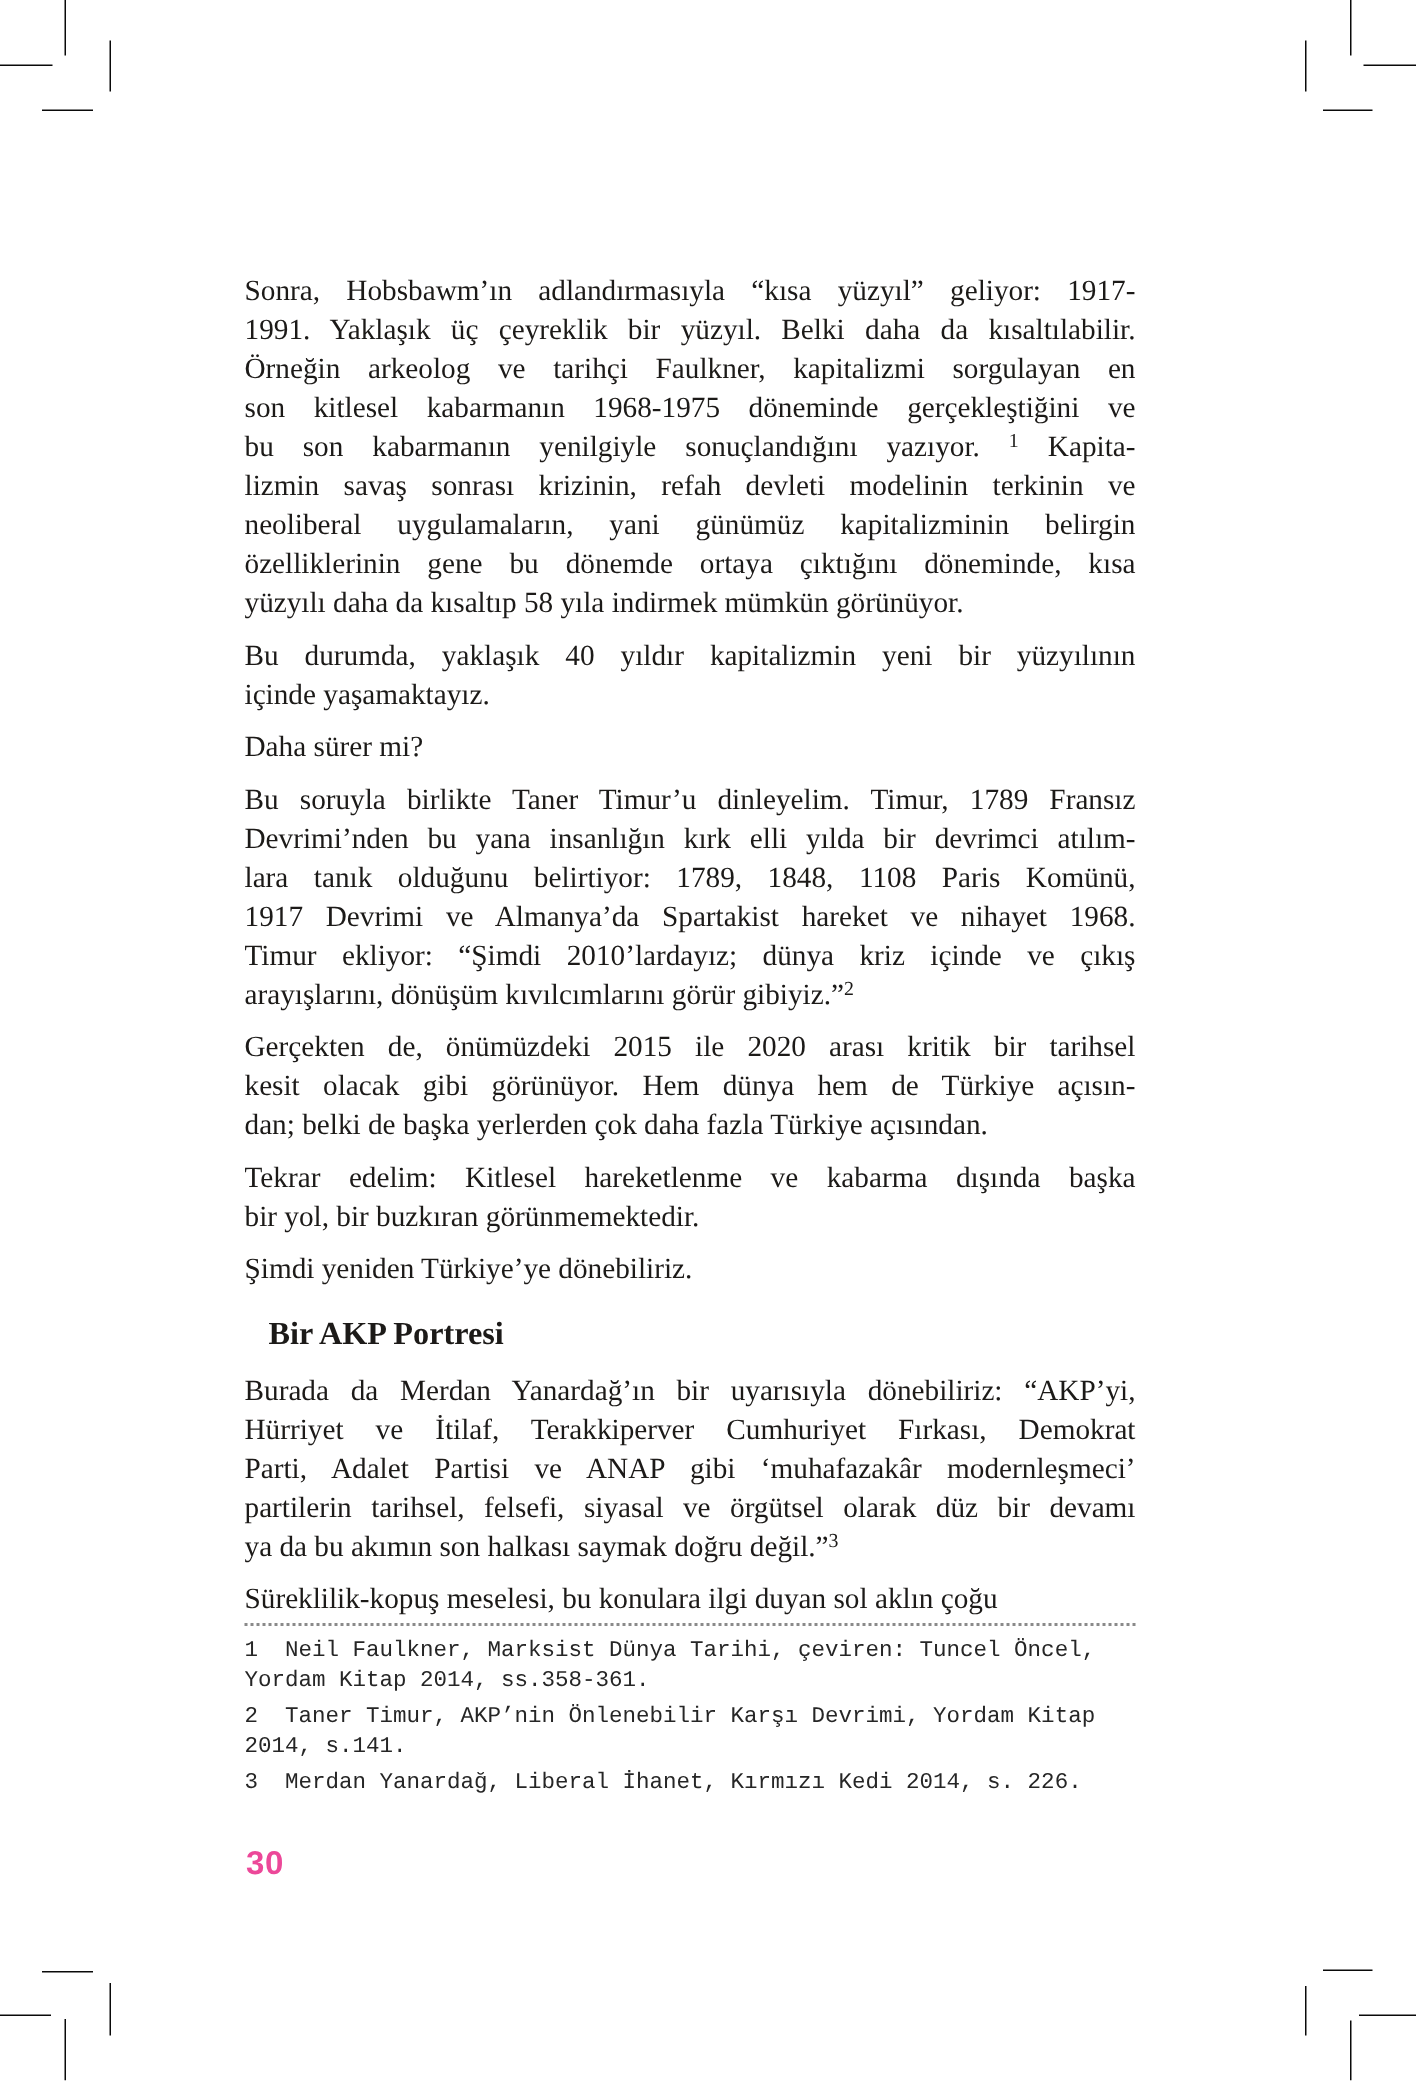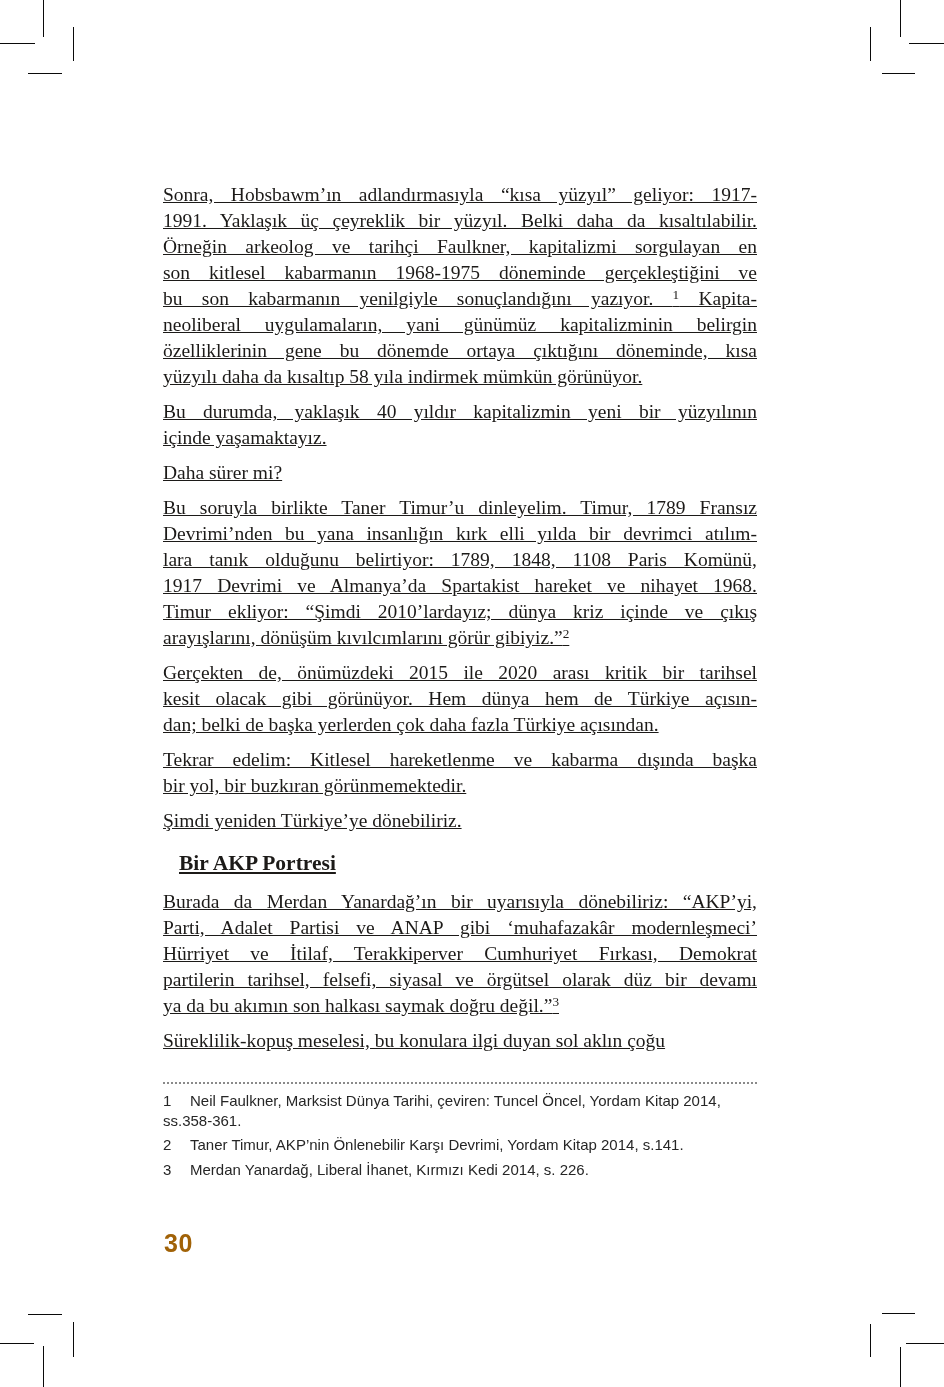--- a/index.html
+++ b/index.html
@@ -14,21 +14,20 @@
   
   .crop { position: absolute; background: #0a0a0a; }
   .crop.v { width: 1.4px; }
   .crop.h { height: 1.4px; }
 
   
   #text-column {
     position: absolute;
     left: 163px; top: 182px; width: 594px;
     color: #1c1a18;
-    text-decoration: underline;
   }
   .para {
     font-size: 19.5px;
     line-height: 26px;
     margin: 0 0 9px 0;
   }
   .line {
     text-align: justify;
     -moz-text-align-last: justify;
     text-align-last: justify;
@@ -49,42 +48,42 @@
     font-size: 21.5px;
     line-height: 28px;
     font-weight: 700;
     margin: 15px 0 12px 16px;
   }
 
   
   #footnotes {
     position: absolute;
     left: 163px; top: 1082px; width: 594px;
-    font-family: Liberation Sans, sans-serif;
+    font-family: Liberation Mono, monospace;
     font-size: 15px;
     line-height: 19.5px;
     color: #262626;
   }
   #footnote-separator {
     border-top: 2px dotted #8a8a8a;
     height: 0;
     margin-bottom: 7px;
   }
   .footnote { margin-bottom: 5px; }
   .fn-num { display: inline-block; width: 27px; }
 
   
   #page-number {
     position: absolute;
     left: 164px; top: 1229px;
     font-family: "Liberation Sans", sans-serif;
     font-weight: 700;
-    font-size: 25px;
+    font-size: 22px;
     letter-spacing: 0.5px;
-    color: #a16207;
+    color: #ec4899;
   }
 </style>
 </head>
 <body>
 
 <div class="crop v" style="left:43px; top:0; height:37px;"></div>
 <div class="crop h" style="left:0; top:43px; width:35px;"></div>
 <div class="crop v" style="left:73px; top:27px; height:34px;"></div>
 <div class="crop h" style="left:28px; top:73px; width:34px;"></div>
 
@@ -103,20 +102,21 @@
 <div class="crop h" style="left:906px; top:1343px; width:38px;"></div>
 <div class="crop v" style="left:900px; top:1347px; height:40px;"></div>
 
 <div id="text-column">
     <div class="para">
       <div class="line">Sonra, Hobsbawm’ın adlandırmasıyla “kısa yüzyıl” geliyor: 1917-</div>
       <div class="line">1991. Yaklaşık üç çeyreklik bir yüzyıl. Belki daha da kısaltılabilir.</div>
       <div class="line">Örneğin arkeolog ve tarihçi Faulkner, kapitalizmi sorgulayan en</div>
       <div class="line">son kitlesel kabarmanın 1968-1975 döneminde gerçekleştiğini ve</div>
       <div class="line">bu son kabarmanın yenilgiyle sonuçlandığını yazıyor. <sup class="fnref">1</sup> Kapita-</div>
+      <div class="line">lizmin savaş sonrası krizinin, refah devleti modelinin terkinin ve</div>
       <div class="line">neoliberal uygulamaların, yani günümüz kapitalizminin belirgin</div>
       <div class="line">özelliklerinin gene bu dönemde ortaya çıktığını döneminde, kısa</div>
       <div class="line last">yüzyılı daha da kısaltıp 58 yıla indirmek mümkün görünüyor.</div>
     </div>
     <div class="para">
       <div class="line">Bu durumda, yaklaşık 40 yıldır kapitalizmin yeni bir yüzyılının</div>
       <div class="line last">içinde yaşamaktayız.</div>
     </div>
     <div class="para">
       <div class="line last">Daha sürer mi?</div>
@@ -137,22 +137,22 @@
     <div class="para">
       <div class="line">Tekrar edelim: Kitlesel hareketlenme ve kabarma dışında başka</div>
       <div class="line last">bir yol, bir buzkıran görünmemektedir.</div>
     </div>
     <div class="para">
       <div class="line last">Şimdi yeniden Türkiye’ye dönebiliriz.</div>
     </div>
     <div class="section-heading">Bir AKP Portresi</div>
     <div class="para">
       <div class="line">Burada da Merdan Yanardağ’ın bir uyarısıyla dönebiliriz: “AKP’yi,</div>
+      <div class="line">Hürriyet ve İtilaf, Terakkiperver Cumhuriyet Fırkası, Demokrat</div>
       <div class="line">Parti, Adalet Partisi ve ANAP gibi ‘muhafazakâr modernleşmeci’</div>
-      <div class="line">Hürriyet ve İtilaf, Terakkiperver Cumhuriyet Fırkası, Demokrat</div>
       <div class="line">partilerin tarihsel, felsefi, siyasal ve örgütsel olarak düz bir devamı</div>
       <div class="line last">ya da bu akımın son halkası saymak doğru değil.”<sup class="fnref">3</sup></div>
     </div>
     <div class="para">
       <div class="line last">Süreklilik-kopuş meselesi, bu konulara ilgi duyan sol aklın çoğu</div>
     </div>
   </div>
 
 <div id="footnotes">
   <div id="footnote-separator"></div>

